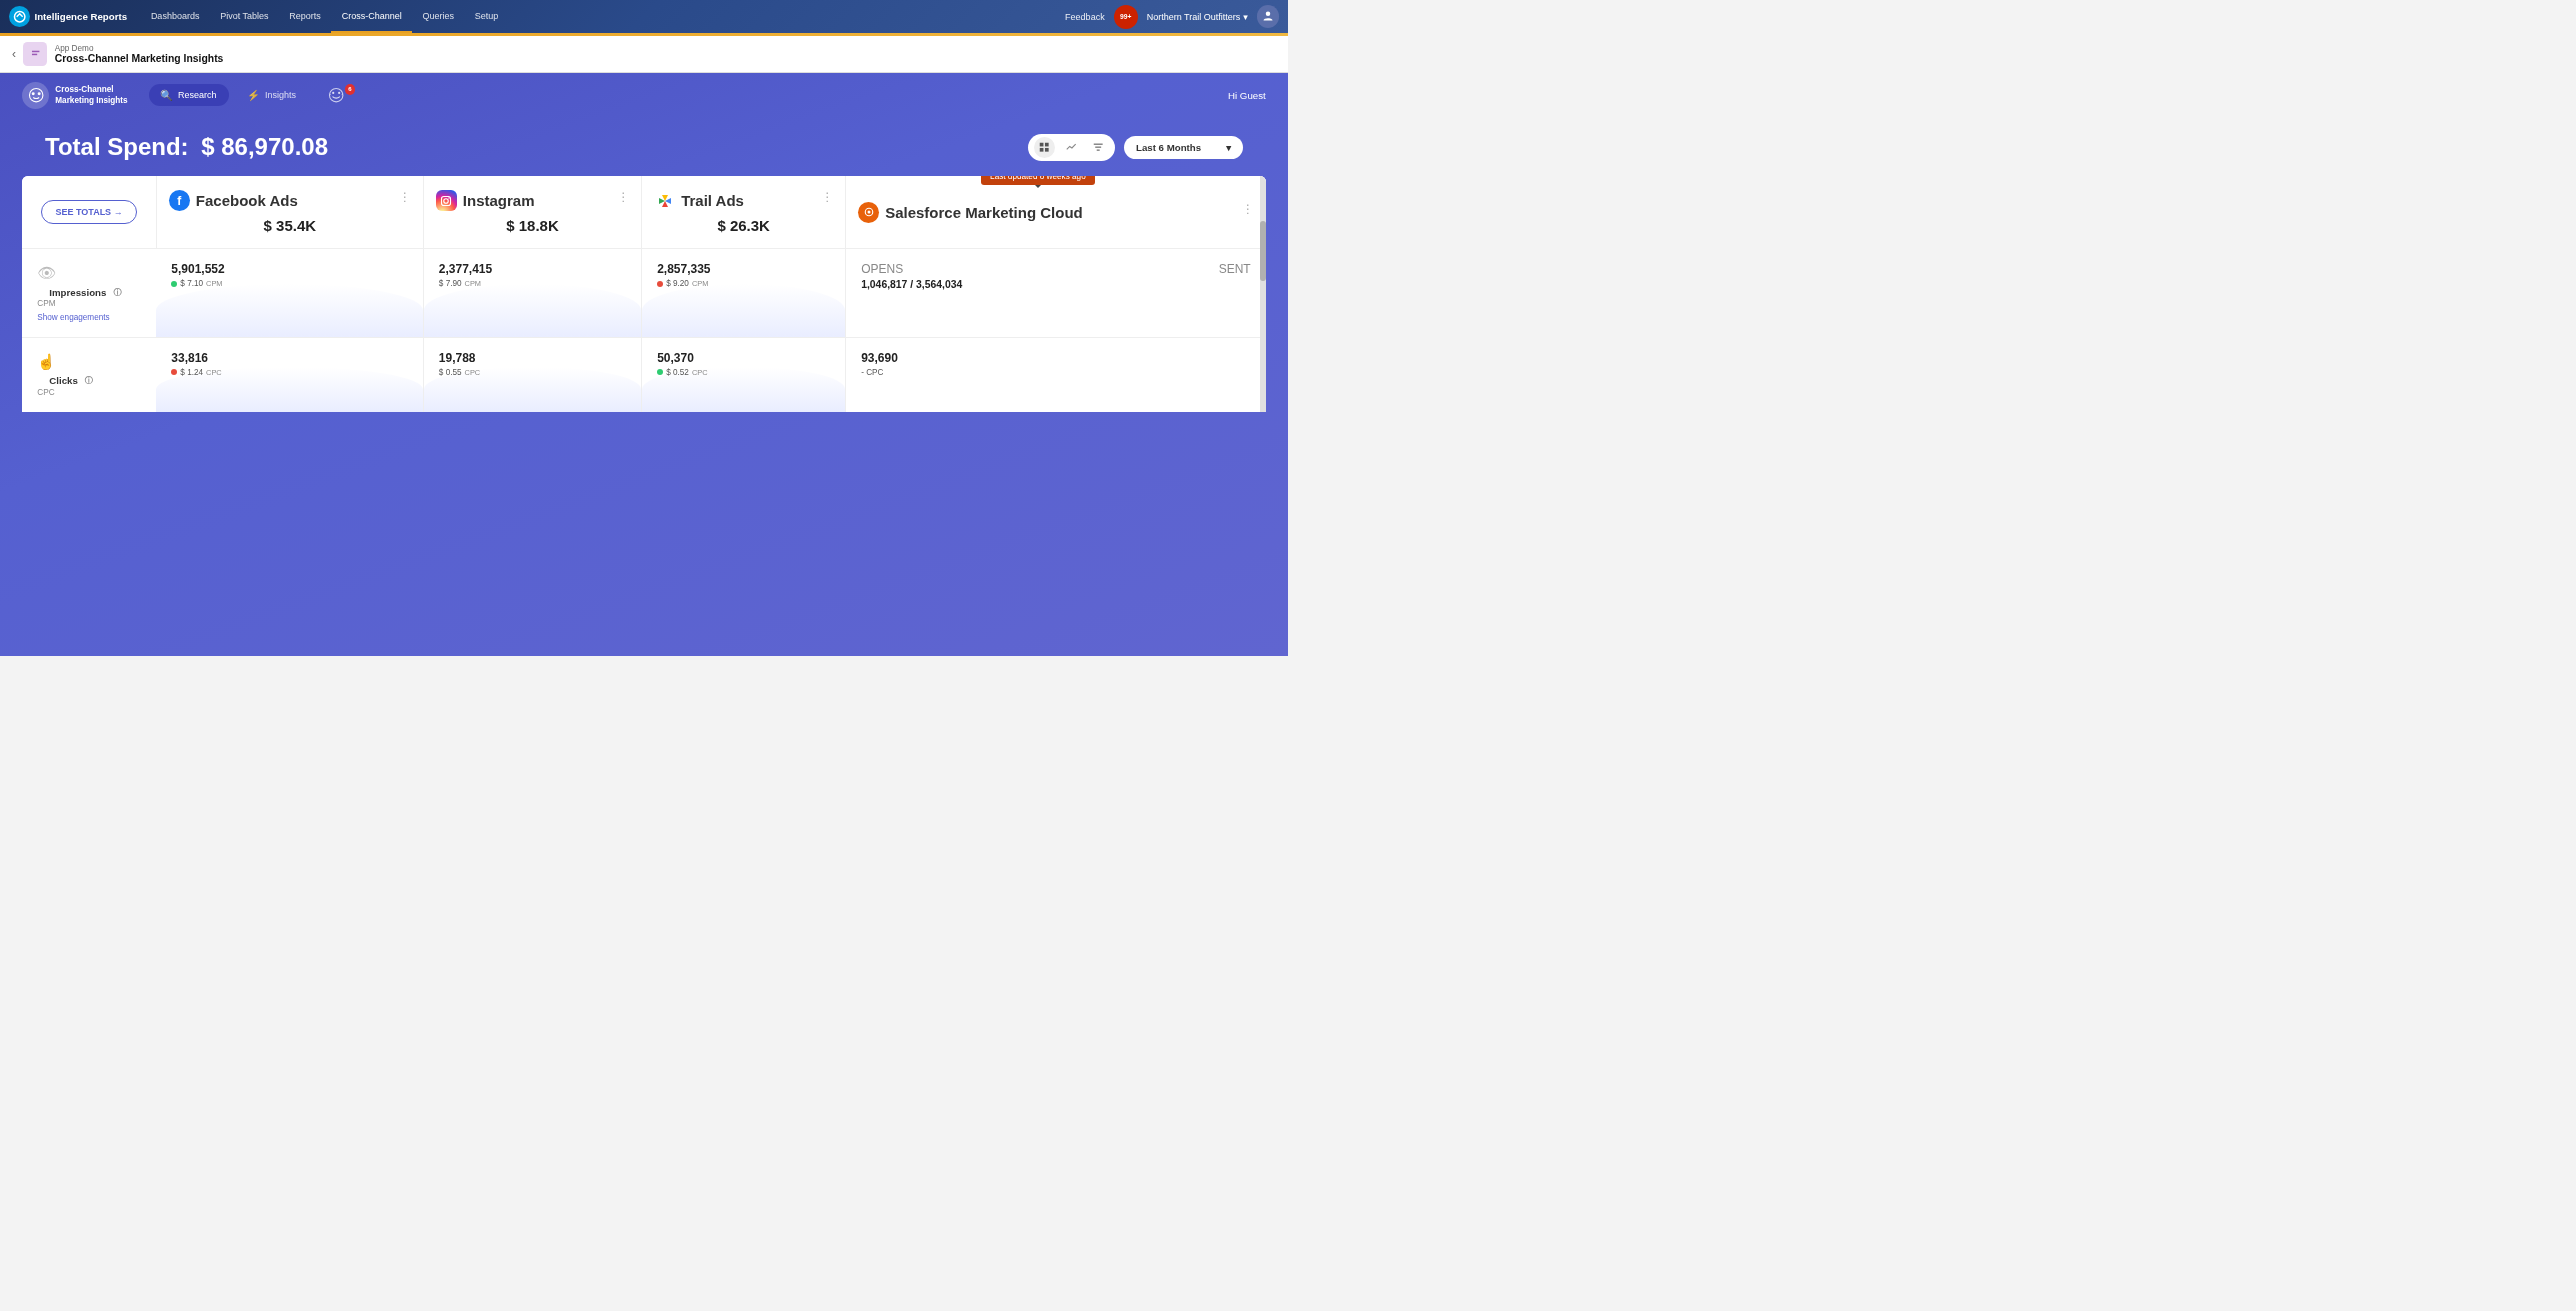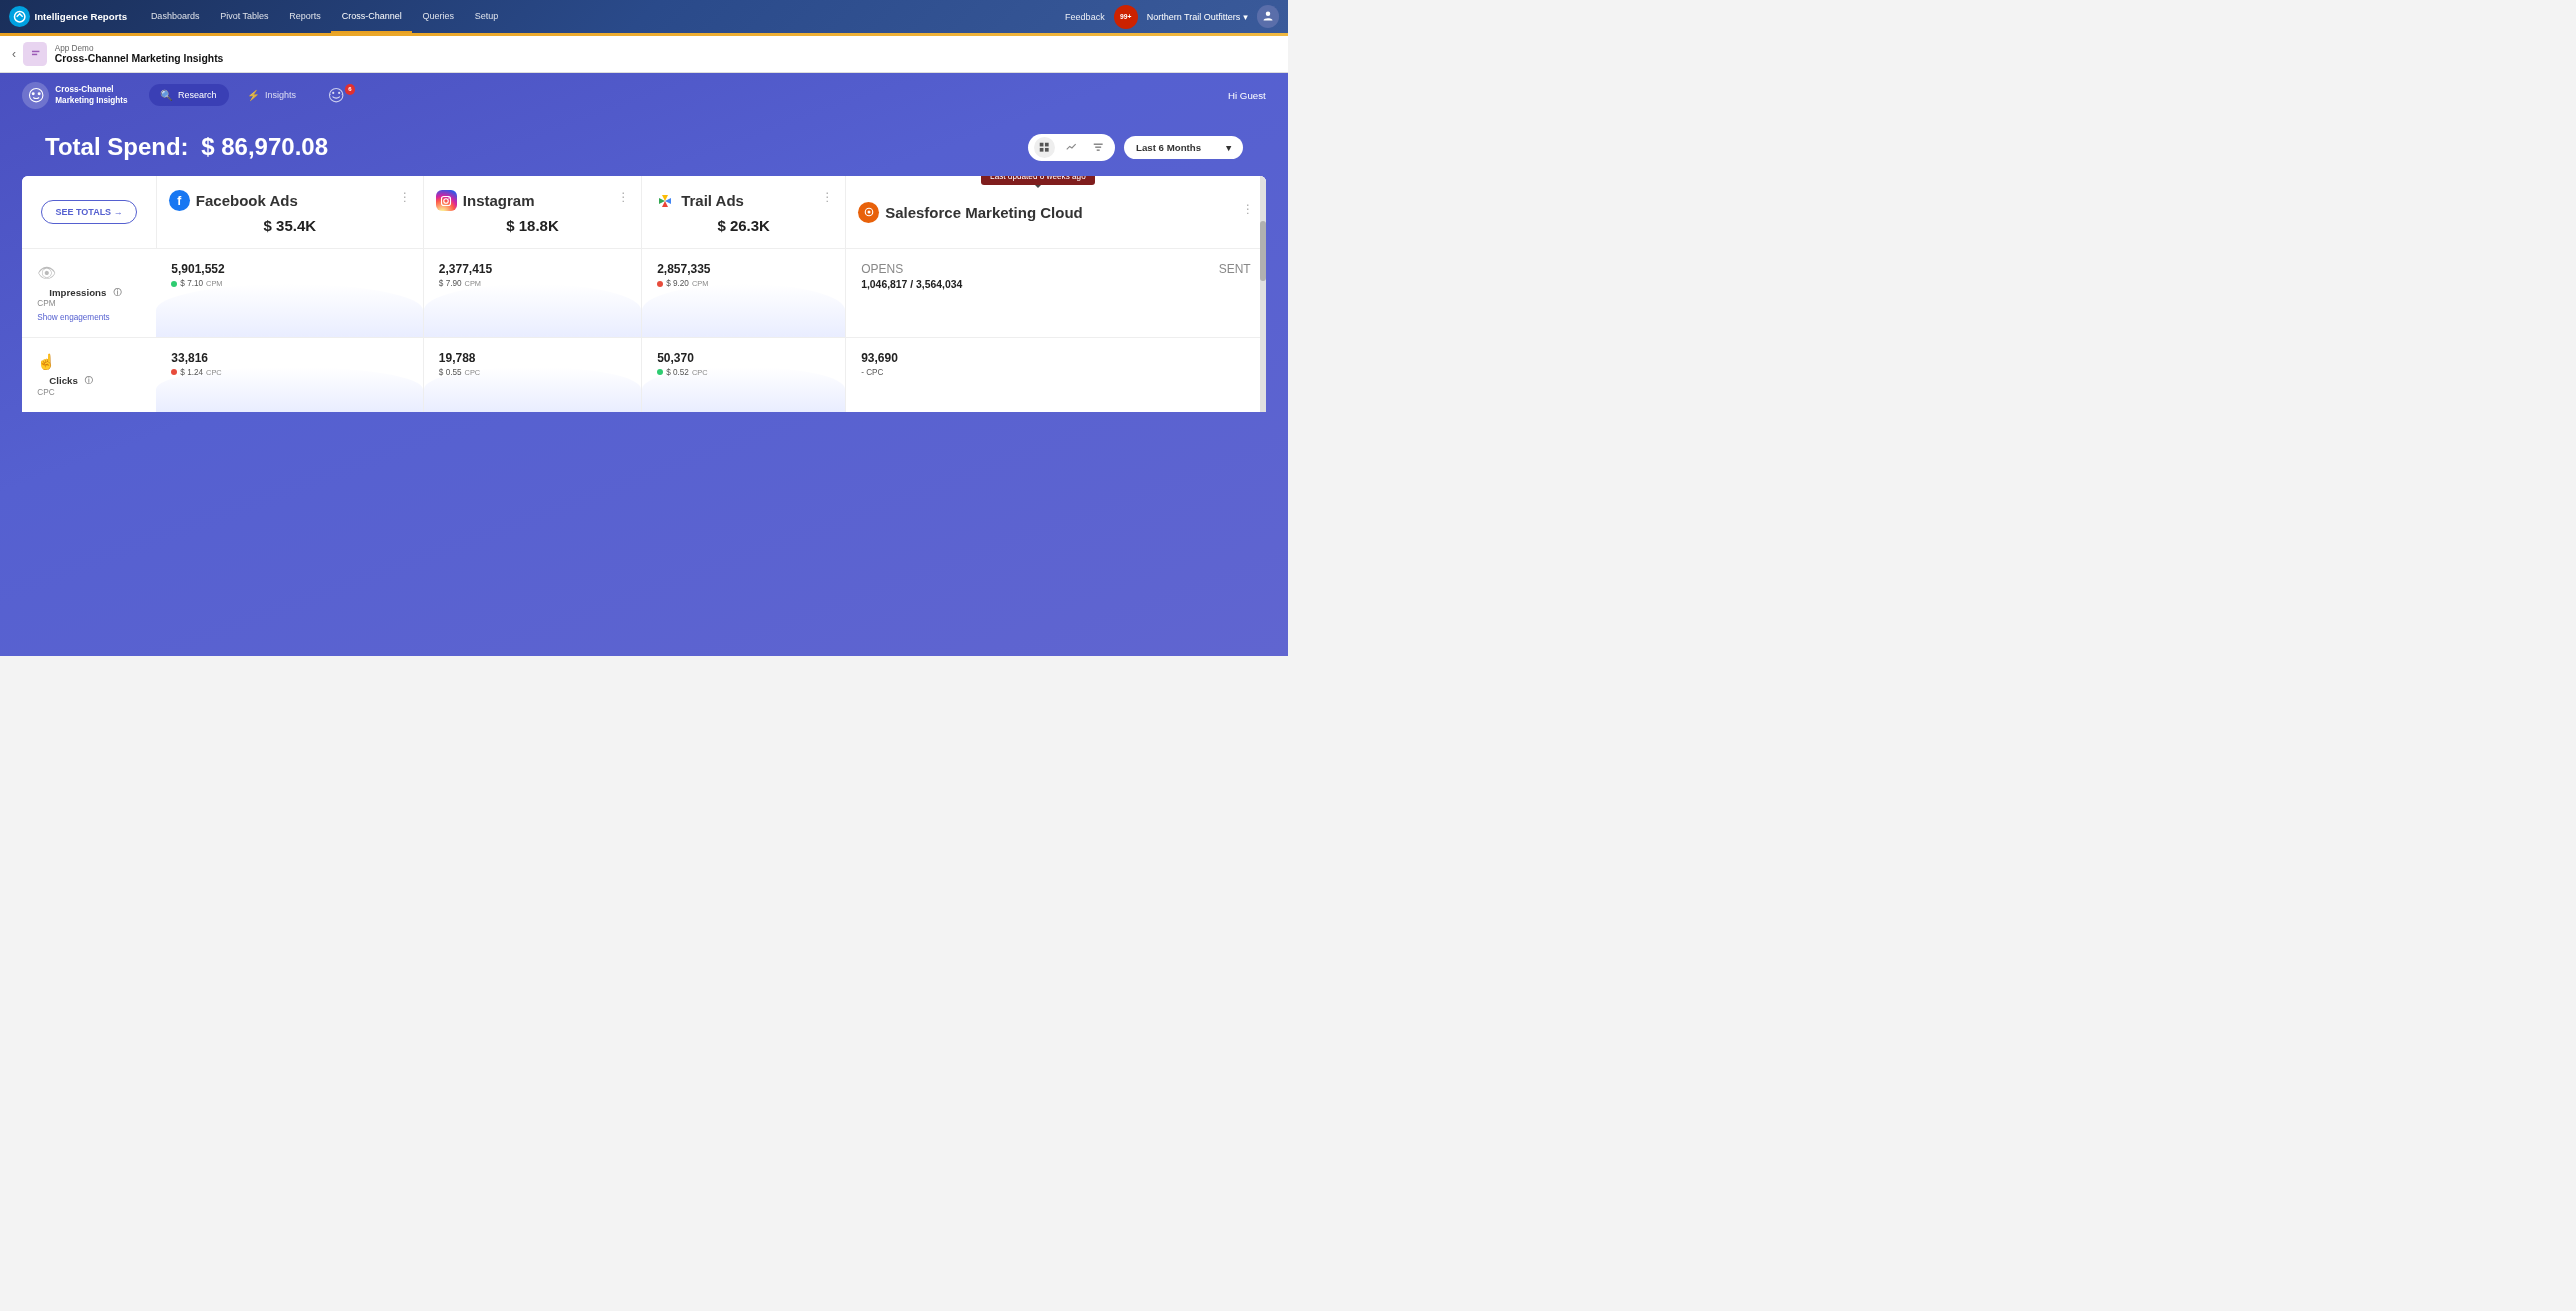--- a/index.html
+++ b/index.html
@@ -251,21 +251,21 @@
       <div class="date-filter">
         <span>Last 6 Months</span>
         <span>▾</span>
       </div>
     </div>
   </div>
 
   <div class="data-table-wrapper">
 
     <div style="position: absolute; top: -7.4px; right: 171px; z-index: 10;">
-      <div style="background: #7f1d1d; color: white; font-size: 8.2px; padding: 3.7px 9px; border-radius: 3px; white-space: nowrap; position: relative;">
+      <div style="background: #c2410c; color: white; font-size: 8.2px; padding: 3.7px 9px; border-radius: 3px; white-space: nowrap; position: relative;">
         <span>Last updated 8 weeks ago</span>
         <div style="position: absolute; top: 100%; left: 50%; transform: translateX(-50%); border: 3.7px solid transparent; border-top-color: #444;"></div>
       </div>
     </div>
 
     <table class="data-table">
       <thead>
         <tr class="header-row">
 
           <td class="header-cell">

